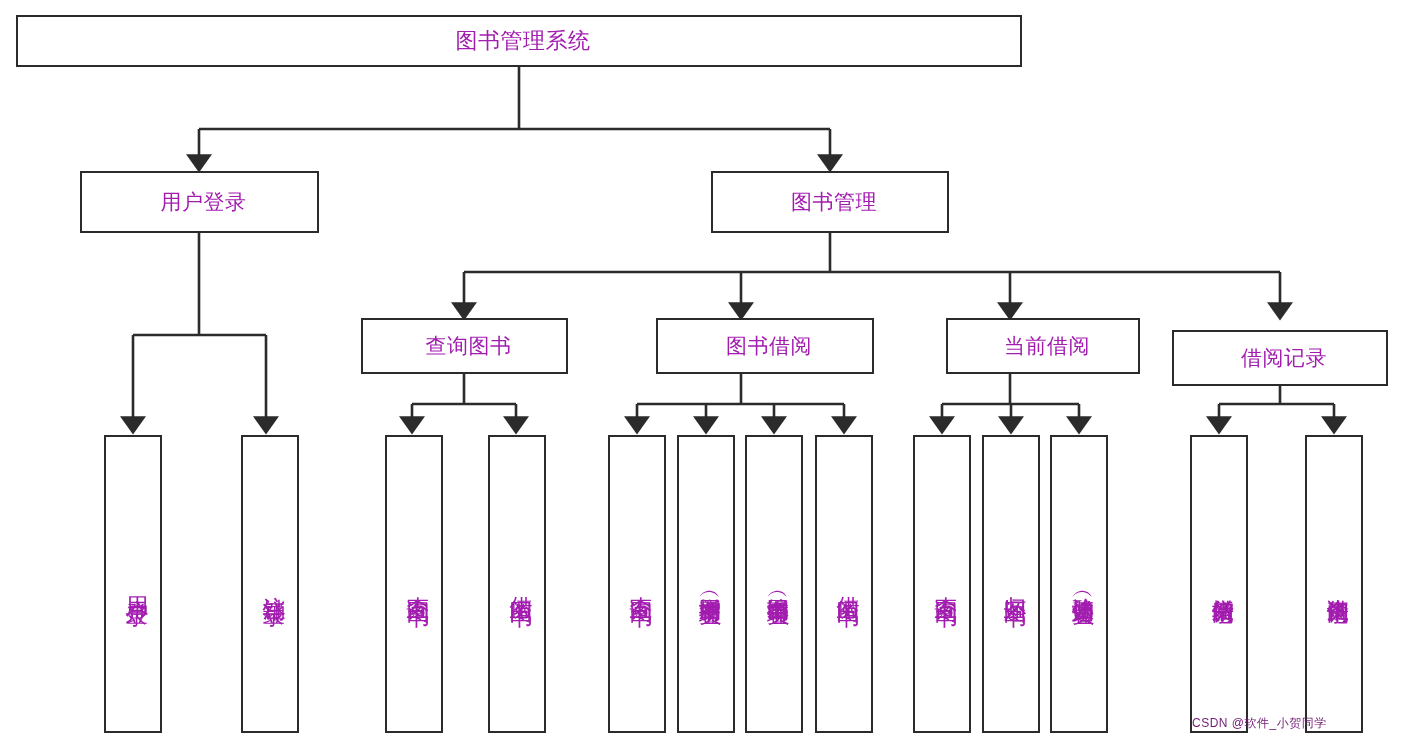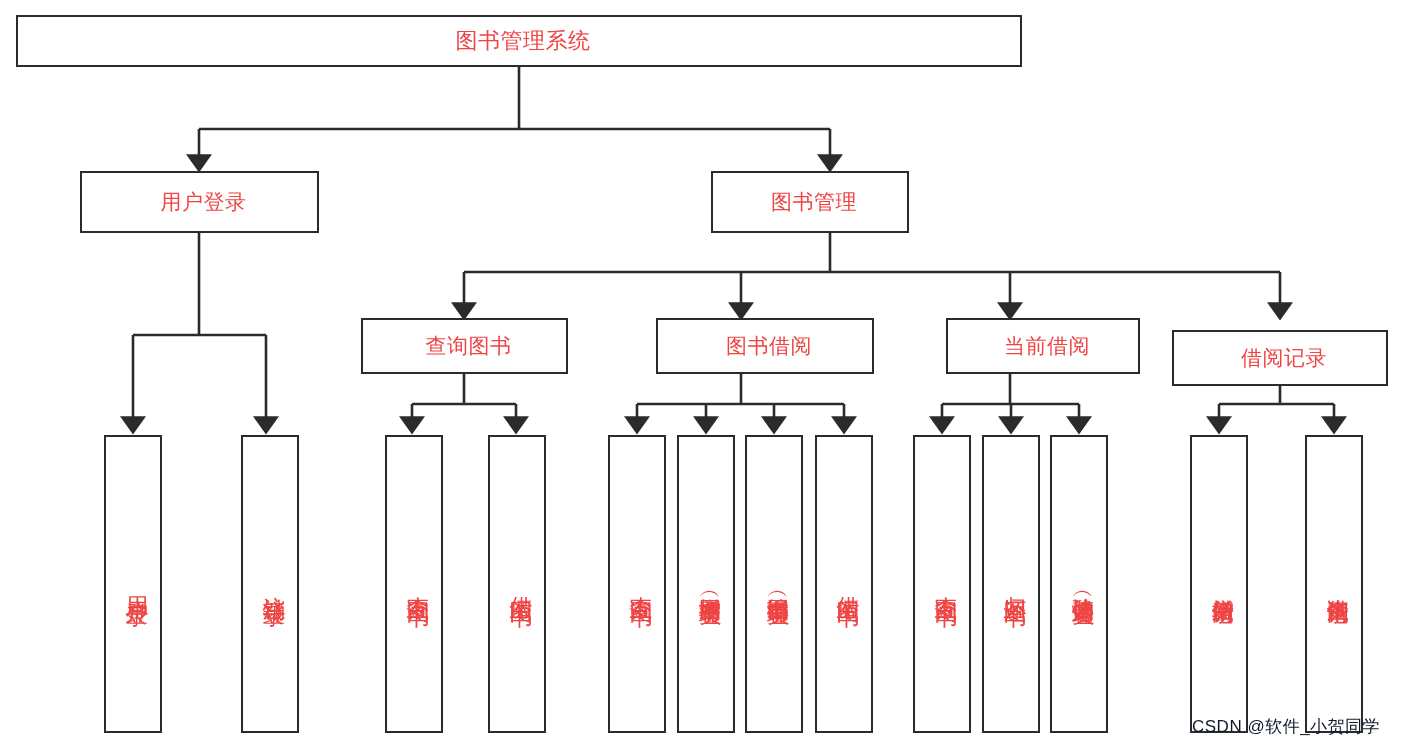--- a/index.html
+++ b/index.html
@@ -26,21 +26,21 @@
     pointer-events: none;
   }
   .node {
     position: absolute;
     box-sizing: border-box;
     background: #ffffff;
     border: 2px solid #2b2b2b;
     display: flex;
     align-items: center;
     justify-content: center;
-    color: #ef4444;
+    color: #a21caf;
     padding-left: 8px;
   }
   .node .label {
     display: block;
     text-align: center;
     line-height: 1.12;
     letter-spacing: 0.5px;
   }
   
   .node.horiz .label {
@@ -62,22 +62,22 @@
     line-height: 1.0;
     letter-spacing: 3px;
     white-space: nowrap;
   }
   .node.vert.tall .label {
     font-size: 22px;
     letter-spacing: 1px;
   }
   .watermark {
     position: absolute;
-    font-size: 17px;
-    color: #0f172a;
+    font-size: 12px;
+    color: #701a75;
     white-space: nowrap;
     letter-spacing: 0.5px;
   }
 </style>
 </head>
 <body>
 
 <div id="canvas">
 
   <svg class="connectors" viewBox="0 0 1405 747" xmlns="http://www.w3.org/2000/svg">
@@ -132,21 +132,21 @@
     </g>
   </svg>
 
   <div class="node horiz root" style="left:16px; top:15px; width:1006px; height:52px;">
     <span class="label">图书管理系统</span>
   </div>
 
   <div class="node horiz" style="left:80px; top:171px; width:239px; height:62px;">
     <span class="label">用户登录</span>
   </div>
-  <div class="node horiz" style="left:711px; top:171px; width:198px; height:62px;">
+  <div class="node horiz" style="left:711px; top:171px; width:238px; height:62px;">
     <span class="label">图书管理</span>
   </div>
 
   <div class="node horiz" style="left:361px; top:318px; width:207px; height:56px;">
     <span class="label">查询图书</span>
   </div>
   <div class="node horiz" style="left:656px; top:318px; width:218px; height:56px;">
     <span class="label">图书借阅</span>
   </div>
   <div class="node horiz" style="left:946px; top:318px; width:194px; height:56px;">

